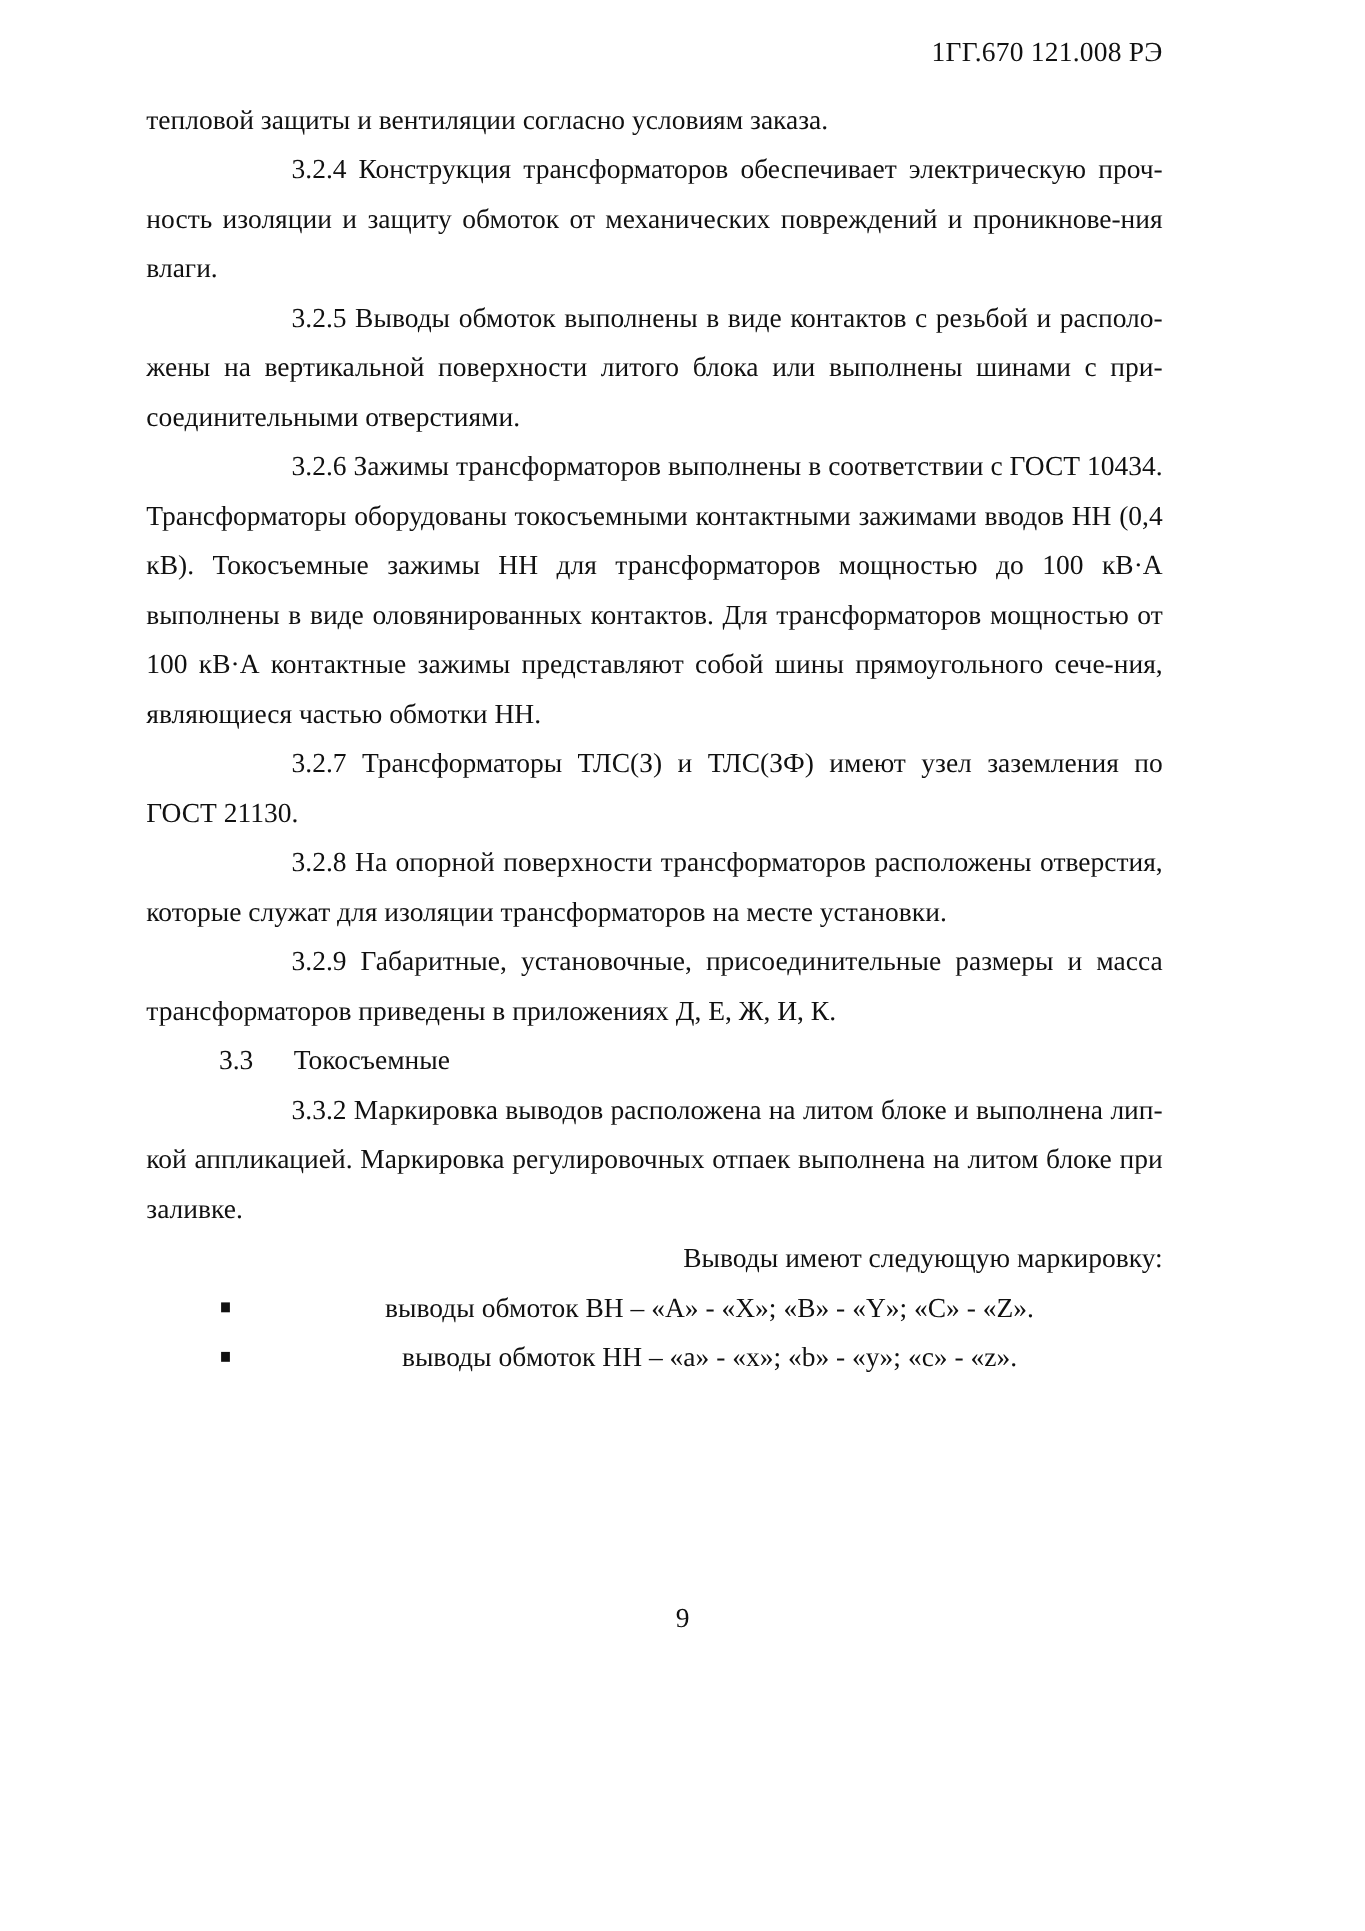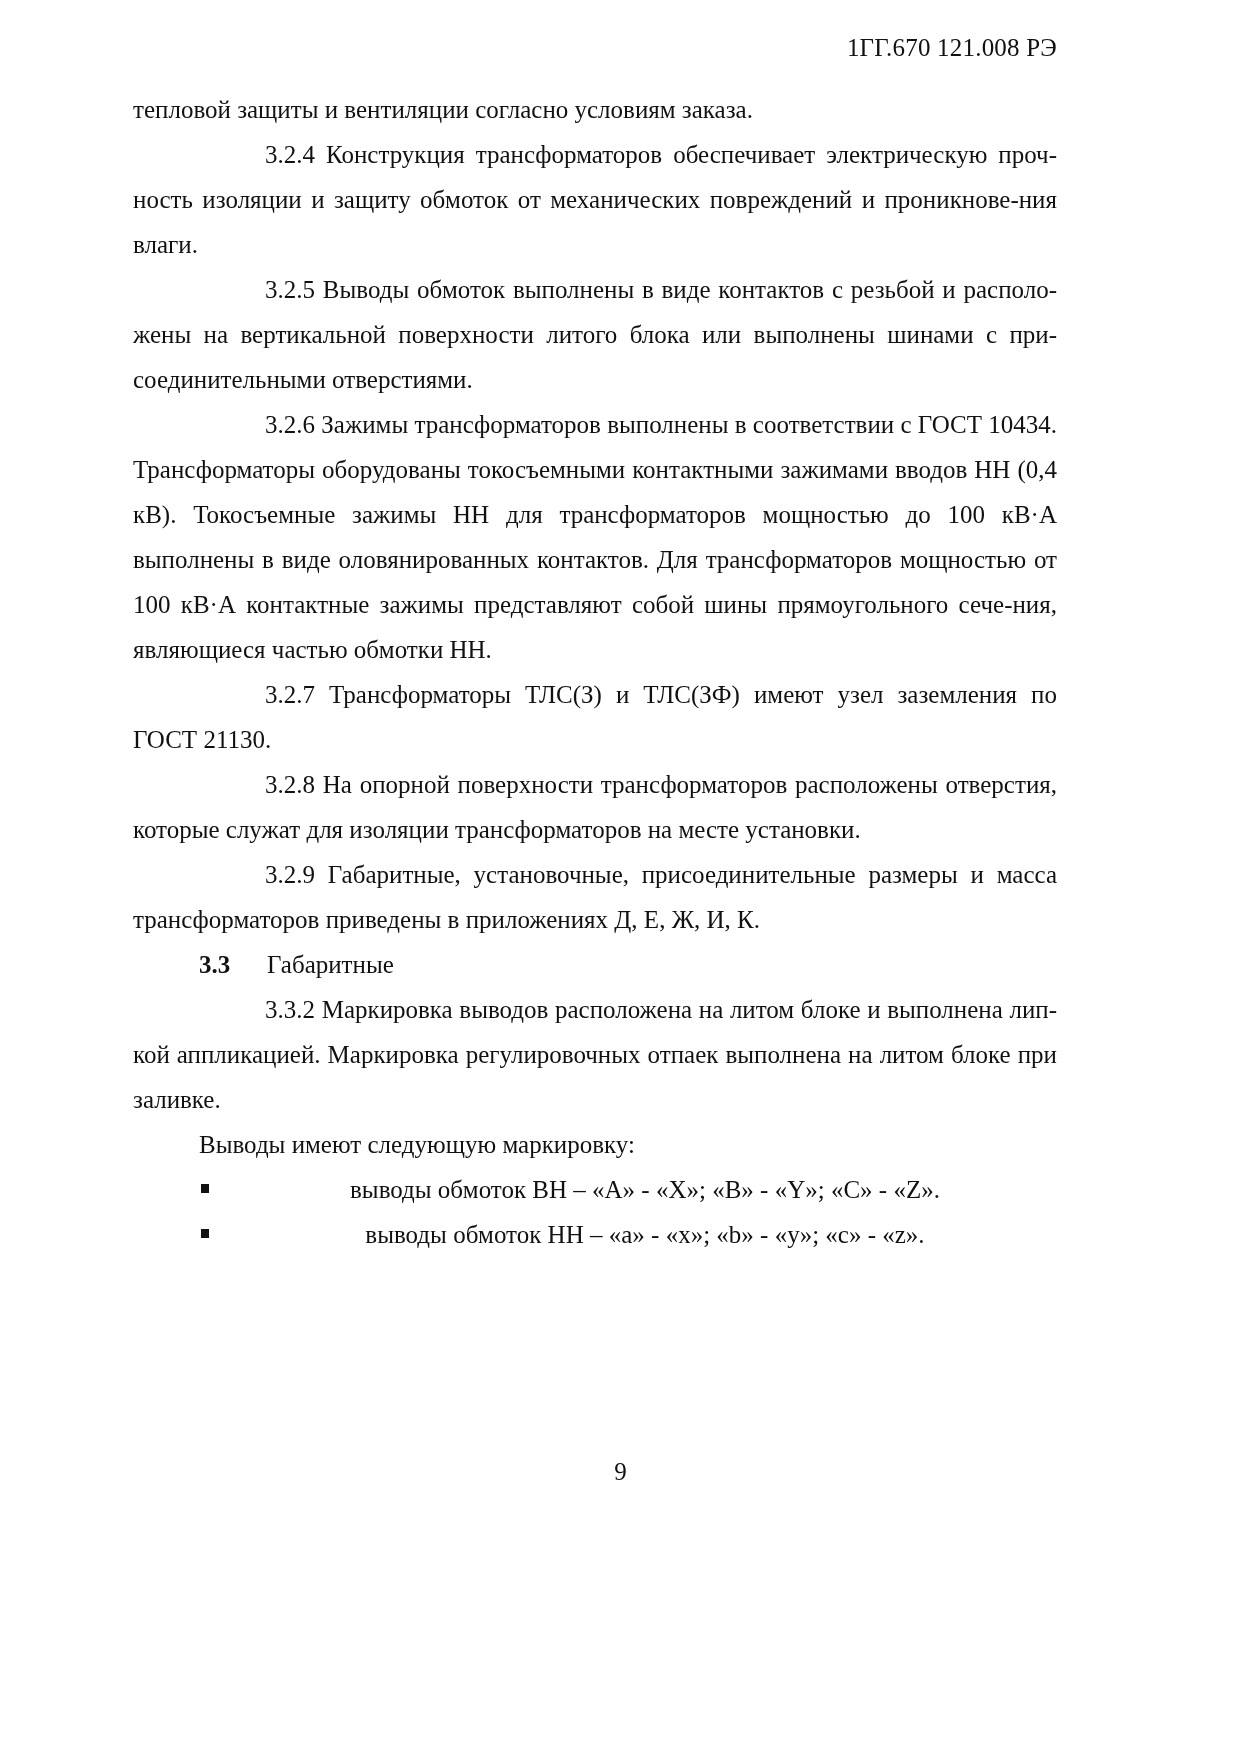--- a/index.html
+++ b/index.html
@@ -13,28 +13,28 @@
       font-size: 25px; line-height: 40px; letter-spacing: 0.2px; text-align: right;
     }
     .content {
       position: absolute; left: 133px; top: 87px; width: 924px;
       font-size: 25px; line-height: 45px;
     }
     .p { margin: 0; text-align: justify; text-align-last: left; }
     .p.indent { text-indent: 66px; }
     .num { display: inline-block; min-width: 0; }
     .heading { margin: 0; padding-left: 66px; }
-    .heading .hnum { display: inline-block; width: 68px; font-weight: bold; }
+    .heading .hnum { display: inline-block; width: 68px; }
     .list { margin: 0; padding: 0; list-style: none; }
     .list li { position: relative; padding-left: 100px; text-align: center; }
     .list .bullet {
       position: absolute; left: 68px; top: 17px;
       width: 8px; height: 9px; background: #111111;
     }
-    .intro { margin: 0; padding-left: 66px; }
+    .intro { margin: 0; padding-left: 66px; text-align: right; }
     .page-number {
       position: absolute; left: 0; width: 1241px; top: 1452px;
       text-align: center; font-size: 25px; line-height: 40px;
       padding-left: 0px;
     }
   </style>
 </head>
 <body>
 
 <div>
@@ -49,21 +49,21 @@
     <p class="p indent"><span class="num">3.2.5</span> <span>Выводы обмоток выполнены в виде контактов с резьбой и располо-жены на вертикальной поверхности литого блока или выполнены шинами с при-соединительными отверстиями.</span></p>
 
     <p class="p indent"><span class="num">3.2.6</span> <span>Зажимы трансформаторов выполнены в соответствии с ГОСТ 10434. Трансформаторы оборудованы токосъемными контактными зажимами вводов НН (0,4 кВ). Токосъемные зажимы НН для трансформаторов мощностью до 100 кВ·А выполнены в виде оловянированных контактов. Для трансформаторов мощностью от 100 кВ·А контактные зажимы представляют собой шины прямоугольного сече-ния, являющиеся частью обмотки НН.</span></p>
 
     <p class="p indent"><span class="num">3.2.7</span> <span>Трансформаторы ТЛС(З) и ТЛС(ЗФ) имеют узел заземления по ГОСТ 21130.</span></p>
 
     <p class="p indent"><span class="num">3.2.8</span> <span>На опорной поверхности трансформаторов расположены отверстия, которые служат для изоляции трансформаторов на месте установки.</span></p>
 
     <p class="p indent"><span class="num">3.2.9</span> <span>Габаритные, установочные, присоединительные размеры и масса трансформаторов приведены в приложениях Д, Е, Ж, И, К.</span></p>
 
-    <p class="heading"><span class="hnum">3.3</span><span>Габаритные</span></p>
+    <p class="heading"><span class="hnum">3.3</span><span>Токосъемные</span></p>
 
 
     <p class="p indent"><span class="num">3.3.2</span> <span>Маркировка выводов расположена на литом блоке и выполнена лип-кой аппликацией. Маркировка регулировочных отпаек выполнена на литом блоке при заливке.</span></p>
 
     <p class="intro">Выводы имеют следующую маркировку:</p>
 
     <ul class="list">
       <li><span class="bullet"></span><span>выводы обмоток ВН – «A» - «X»; «B» - «Y»; «C» - «Z».</span></li>
       <li><span class="bullet"></span><span>выводы обмоток НН – «a» - «x»; «b» - «y»; «c» - «z».</span></li>
     </ul>

